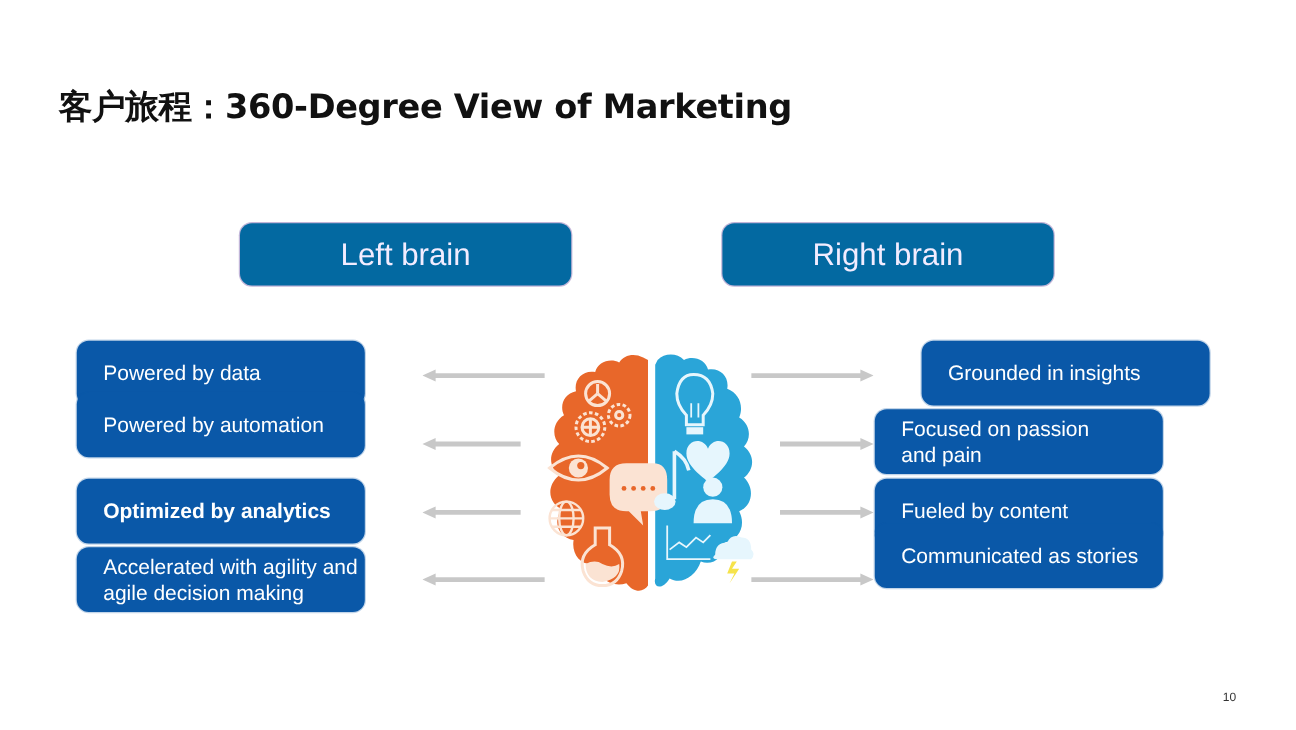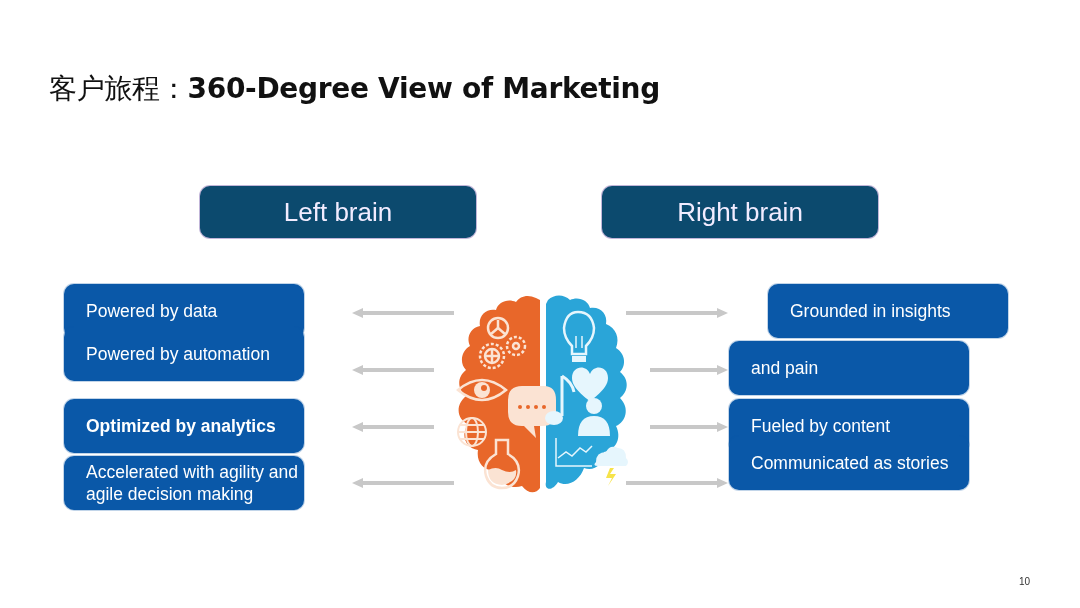--- a/index.html
+++ b/index.html
@@ -8,24 +8,24 @@
     background: #ffffff;
     font-family: "Liberation Sans", "DejaVu Sans", sans-serif;
   }
   .title {
     position: absolute; left: 49px; top: 70px;
     font-size: 28px; font-weight: bold; color: #111111;
     font-family: "DejaVu Sans", "Liberation Sans", sans-serif;
     letter-spacing: -0.3px;
     white-space: nowrap;
   }
-  .title .cn { font-weight: normal; }
+  .title .cn { font-weight: bold; }
   .header-pill {
     position: absolute; top: 186px; height: 52px; width: 276px;
-    background: #0c4a6e; border-radius: 10px;
+    background: #0369a1; border-radius: 10px;
     color: #f2ecff; font-size: 26px; display: flex; align-items: center; justify-content: center;
     box-shadow: 0 0 0 1px rgba(78,42,142,0.35);
   }
   .hp-left { left: 200px; }
   .hp-right { left: 602px; }
   .item {
     position: absolute; width: 240px; height: 54px;
     background: #0a58a8; border-radius: 10px;
     color: #ffffff; font-size: 17.5px; line-height: 22px;
     display: flex; align-items: center; padding-left: 22px; box-sizing: border-box;
@@ -126,20 +126,21 @@
 </div>
 
 <div class="right-col">
   <div class="item" style="top:284px;margin-left:39px;">
     <div>
         <span>Grounded in insights</span>
       </div>
   </div>
   <div class="item" style="top:341px;">
     <div>
+      <span>Focused on passion</span>
       <span>and pain</span>
     </div>
   </div>
   <div class="item" style="top:399px;">
     <div>
         <span>Fueled by content</span>
       </div>
   </div>
   <div class="item" style="top:436px;">
     <div>

